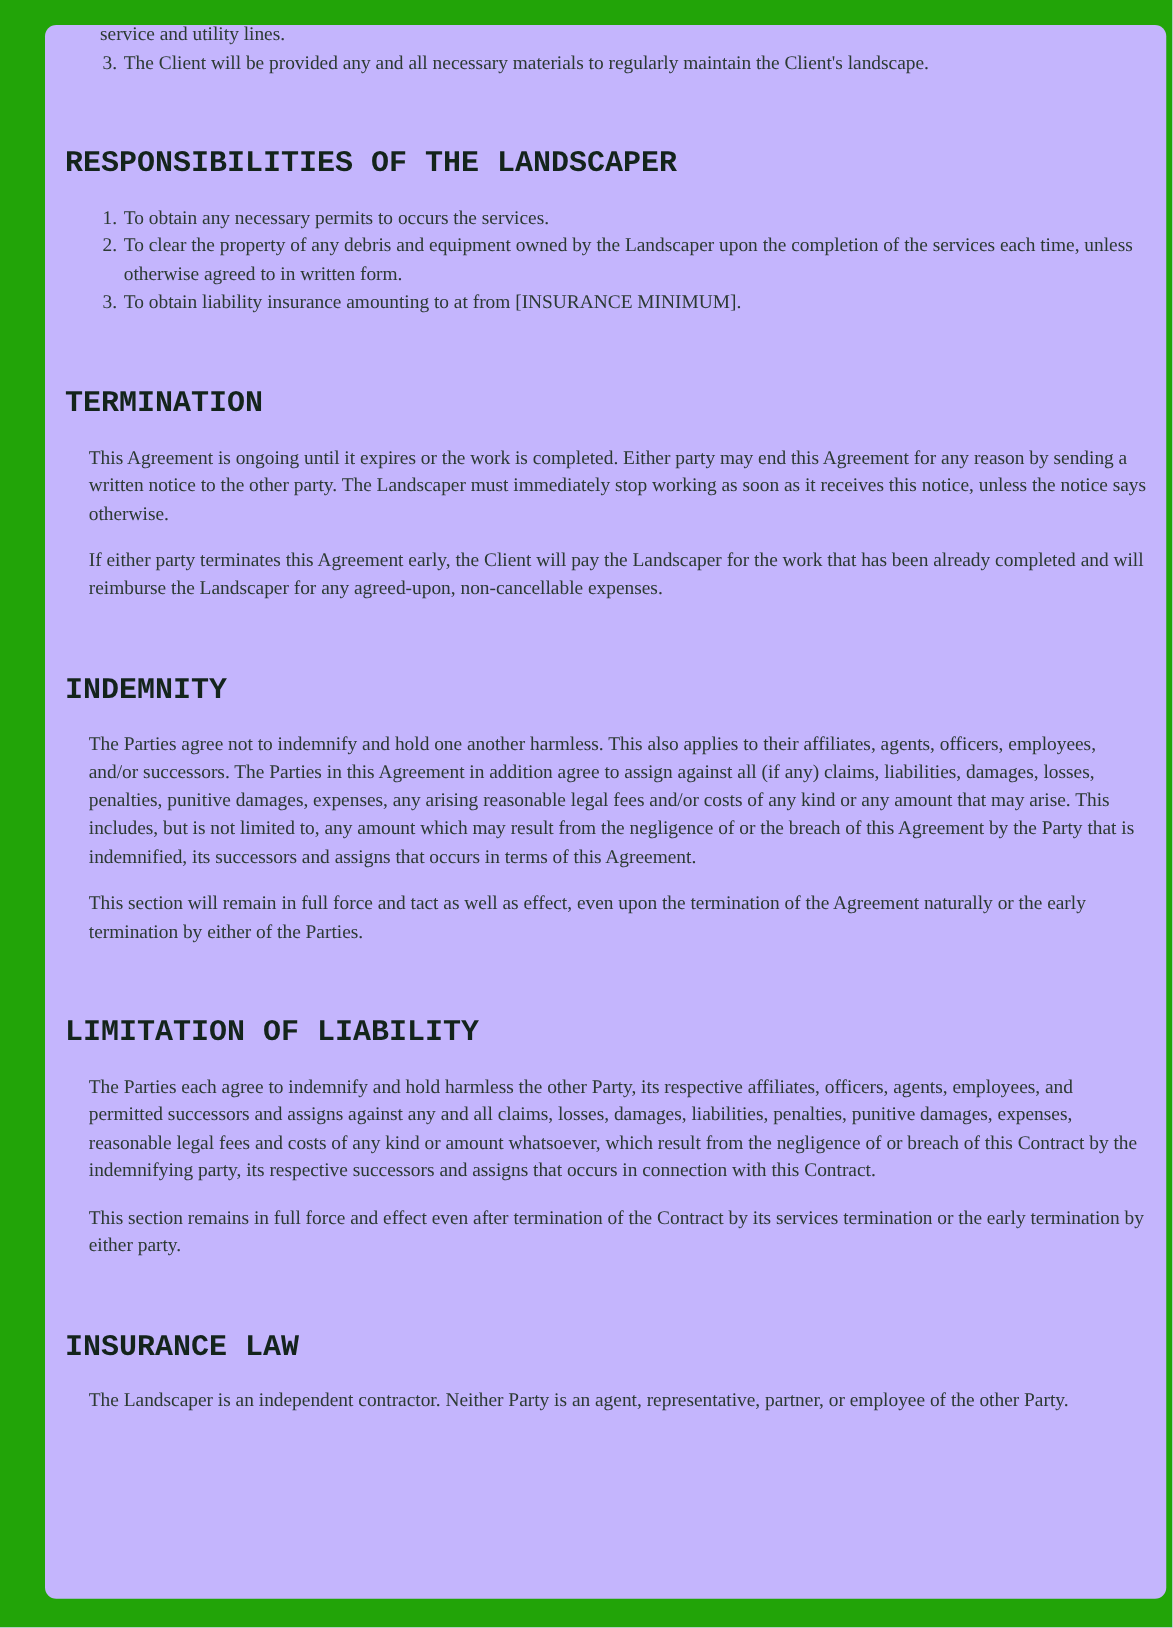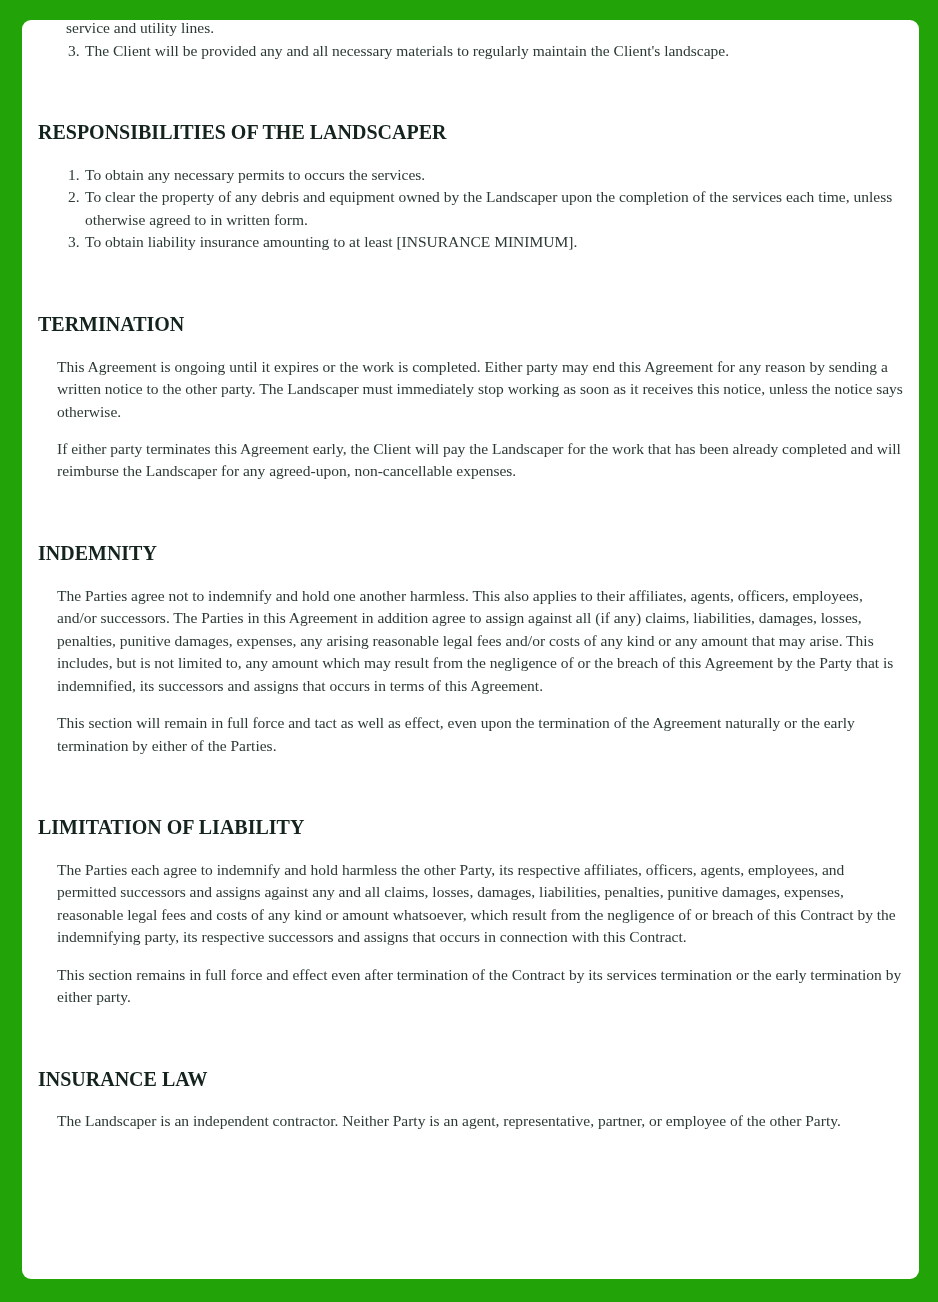--- a/index.html
+++ b/index.html
@@ -14,25 +14,25 @@
   .stage {
     position: relative;
     width: 938px;
     height: 1302px;
     background: #22A408;
     font-family: "Liberation Serif", "DejaVu Serif", serif;
   }
 
   .paper {
     position: absolute;
-    left: 22px;
+    left: 36px;
     top: 20px;
     width: 897px;
     height: 1259px;
-    background: #ffffff;
+    background: #c4b5fd;
     border-radius: 9px;
     padding: 0 13px 0 16px;
     overflow: hidden;
     color: #2C3A33;
     font-size: 15.5px;
     line-height: 22.6px;
   }
 
   
   .frag-line {
@@ -52,25 +52,26 @@
   ol.doc-list li::before {
     content: counter(docli) ". ";
     position: absolute;
     left: -17px;
   }
   ol.frag-list { counter-reset: docli 2; }
   ol.items-list { counter-reset: docli 0; }
 
   h2.doc-heading {
     margin: 58px 0 19.5px 0;
-    font-size: 20px;
+    font-size: 24px;
     line-height: 24px;
     font-weight: 700;
     color: #14241C;
     letter-spacing: 0px;
+    font-family: Liberation Mono, monospace;
   }
 
   p.doc-para {
     margin: 0 0 14.5px 19px;
     font-family: Liberation Serif, serif;
   }
   p.doc-para:last-child { margin-bottom: 0; }
 
   section { margin: 0; padding: 0; }
 </style>
@@ -84,21 +85,21 @@
 
     <ol class="doc-list frag-list">
       <li>The Client will be provided any and all necessary materials to regularly maintain the Client's landscape.</li>
     </ol>
 
     <section>
       <h2 class="doc-heading">RESPONSIBILITIES OF THE LANDSCAPER</h2>
       <ol class="doc-list items-list">
         <li>To obtain any necessary permits to occurs the services.</li>
         <li>To clear the property of any debris and equipment owned by the Landscaper upon the completion of the services each time, unless otherwise agreed to in written form.</li>
-        <li>To obtain liability insurance amounting to at least [INSURANCE MINIMUM].</li>
+        <li>To obtain liability insurance amounting to at from [INSURANCE MINIMUM].</li>
       </ol>
     </section>
 
     <section>
       <h2 class="doc-heading">TERMINATION</h2>
       <p class="doc-para">This Agreement is ongoing until it expires or the work is completed. Either party may end this Agreement for any reason by sending a written notice to the other party. The Landscaper must immediately stop working as soon as it receives this notice, unless the notice says otherwise.</p>
       <p class="doc-para">If either party terminates this Agreement early, the Client will pay the Landscaper for the work that has been already completed and will reimburse the Landscaper for any agreed-upon, non-cancellable expenses.</p>
     </section>
 
     <section>

